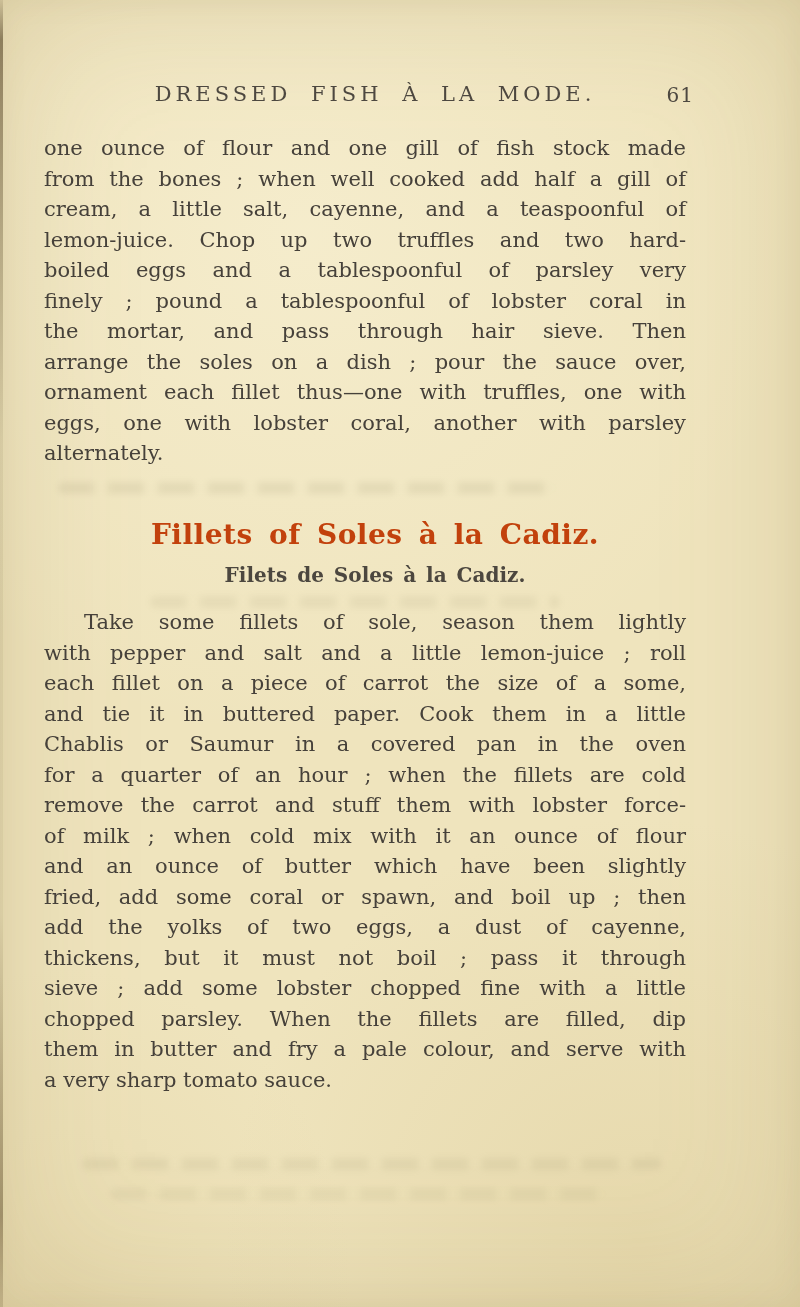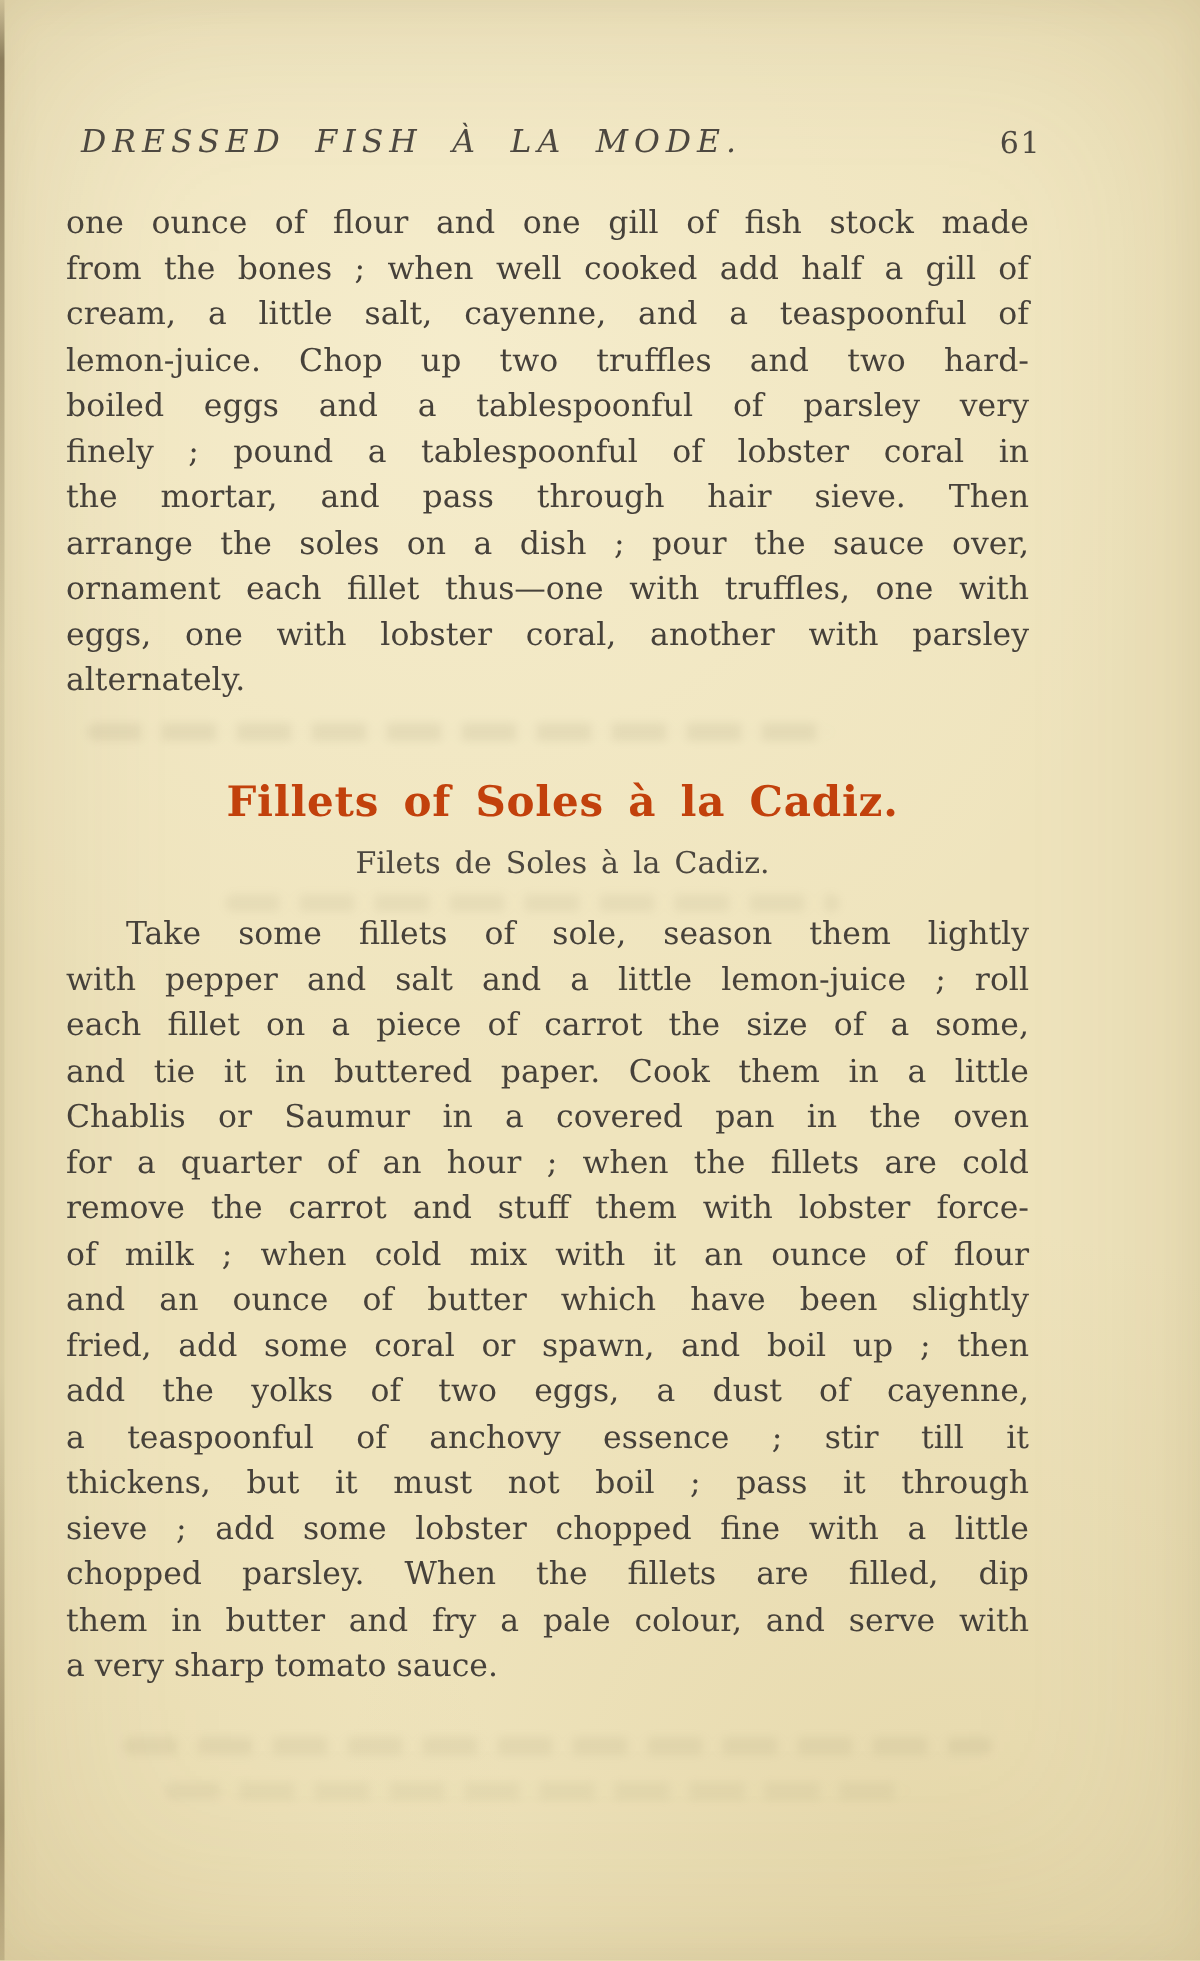--- a/index.html
+++ b/index.html
@@ -32,22 +32,22 @@
       rgba(74,56,28,0.05) 70%,
       rgba(86,66,34,0.45) 93%,
       rgba(86,66,34,0.18) 100%);
   }
 
   .running-head-row {
     position: absolute; left: 54px; width: 642px; top: 82px; height: 30px;
     color: #4d4840;
   }
   .running-head {
-    position: absolute; left: 0; right: 0; 
-    font-style: italic; font-size: 21px; letter-spacing: 4px; word-spacing: 9px;
+    position: absolute; left: 0; right: 0; text-align: center;
+    font-size: 21px; letter-spacing: 4px; word-spacing: 9px;
   }
   .page-number {
     position: absolute; right: 2px; top: 1px;
     font-size: 20px; letter-spacing: 1px; color: #4d4840;
   }
 
   .para {
     position: absolute; left: 44px; width: 642px;
     font-size: 21px; line-height: 30.5px; color: #46413a;
     text-rendering: optimizeLegibility;
@@ -64,21 +64,21 @@
   #para2 { top: 607px; }
 
   .recipe-title {
     position: absolute; left: 54px; width: 642px; top: 518px;
     text-align: center; font-size: 28px; line-height: 34px; font-weight: bold;
     color: #c2410c; letter-spacing: 0.5px; word-spacing: 6px;
   }
   .recipe-subtitle {
     position: absolute; left: 54px; width: 642px; top: 562px;
     text-align: center; font-size: 20px; line-height: 26px;
-    color: #4c473f; word-spacing: 3px;
+    color: #4c473f; word-spacing: 3px; font-weight: bold;
   }
 
   
   .ghost {
     position: absolute; height: 12px; border-radius: 6px;
     filter: blur(3px); opacity: 0.45; pointer-events: none;
     background: repeating-linear-gradient(90deg,
       rgba(148,140,102,0.30) 0 36px, rgba(148,140,102,0.02) 36px 50px);
   }
   #ghost-1 { left: 58px;  top: 482px;  width: 500px; }
@@ -120,21 +120,20 @@
     <div class="tline">with pepper and salt and a little lemon-juice ; roll</div>
     <div class="tline">each fillet on a piece of carrot the size of a some,</div>
     <div class="tline">and tie it in buttered paper.  Cook them in a little</div>
     <div class="tline">Chablis or Saumur in a covered pan in the oven</div>
     <div class="tline">for a quarter of an hour ; when the fillets are cold</div>
     <div class="tline">remove the carrot and stuff them with lobster force-</div>
     <div class="tline">of milk ; when cold mix with it an ounce of flour</div>
     <div class="tline">and an ounce of butter which have been slightly</div>
     <div class="tline">fried, add some coral or spawn, and boil up ; then</div>
     <div class="tline">add the yolks of two eggs, a dust of cayenne,</div>
-    <div class="tline">a teaspoonful of anchovy essence ; stir till it</div>
     <div class="tline">thickens, but it must not boil ; pass it through</div>
     <div class="tline">sieve ; add some lobster chopped fine with a little</div>
     <div class="tline">chopped parsley.  When the fillets are filled, dip</div>
     <div class="tline">them in butter and fry a pale colour, and serve with</div>
     <div class="tline">a very sharp tomato sauce.</div>
   </div>
 
 <div id="ghost-1" class="ghost"></div>
 <div id="ghost-2" class="ghost"></div>
 <div id="ghost-3" class="ghost"></div>

